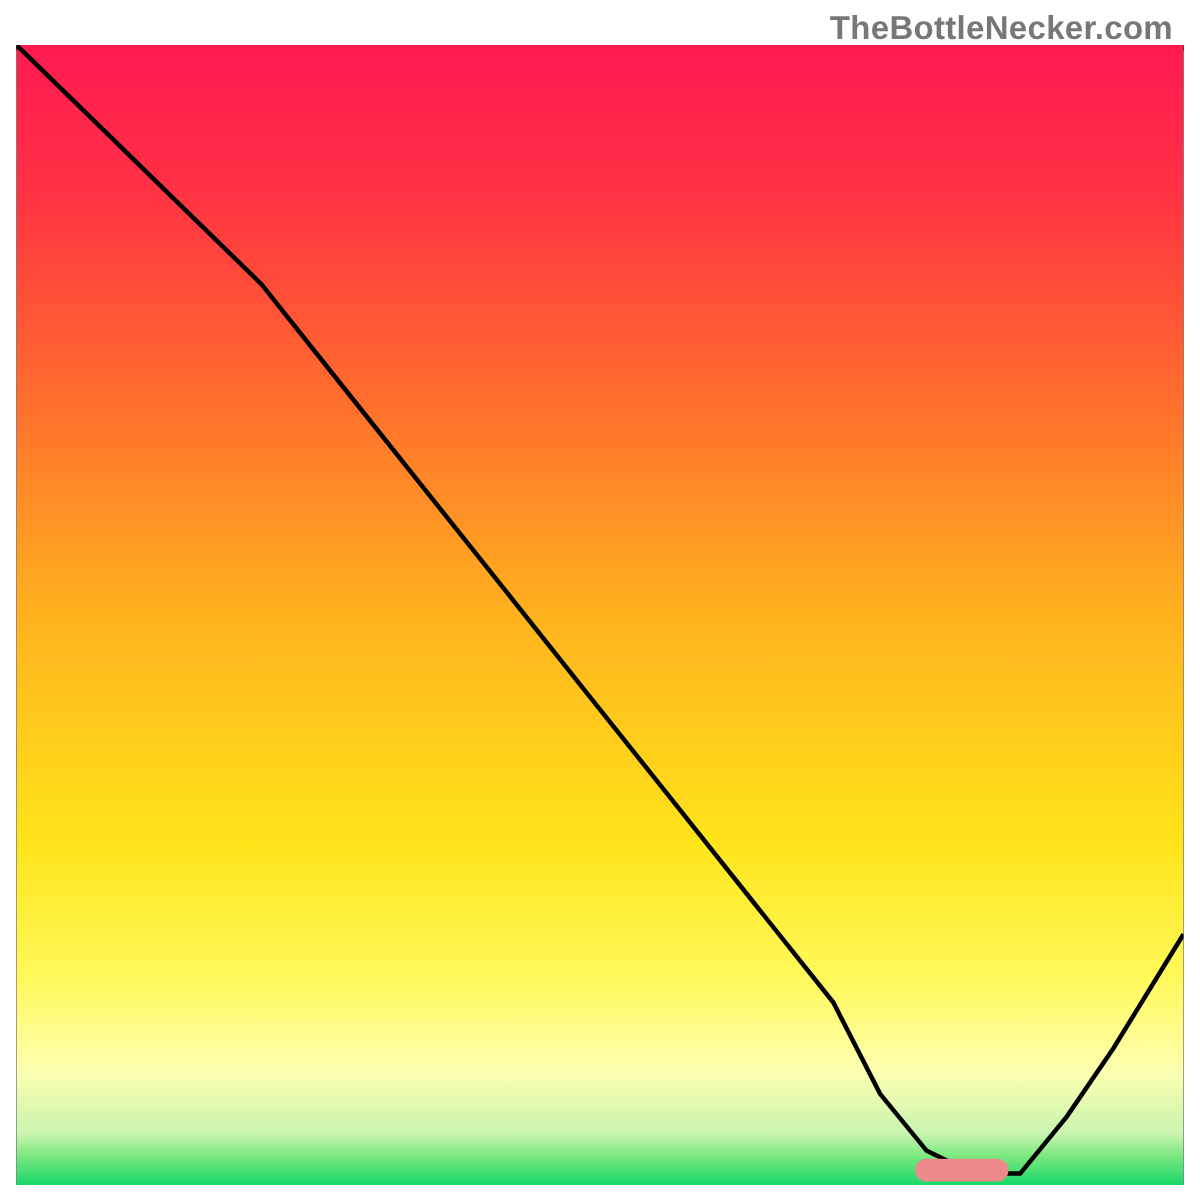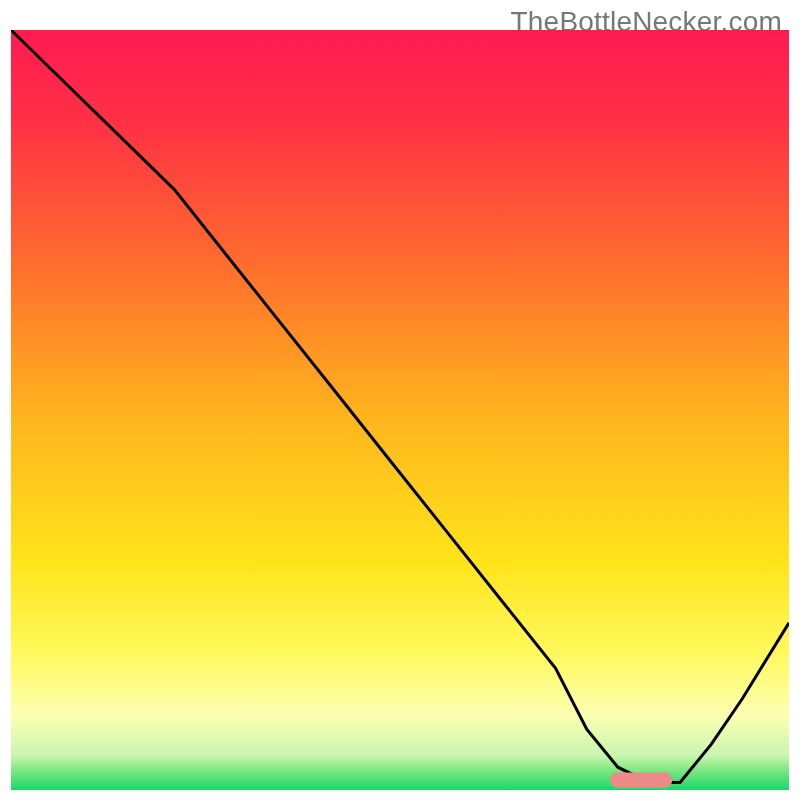--- a/index.html
+++ b/index.html
@@ -7,22 +7,22 @@
     padding: 0;
     width: 800px;
     height: 800px;
     background: #fff;
     font-family: Arial, Helvetica, sans-serif;
   }
   .watermark {
     position: absolute;
     top: 6px;
     right: 18px;
-    font-size: 28px;
-    font-weight: normal;
+    font-size: 22px;
+    font-weight: bold;
     color: #777;
     letter-spacing: 0.2px;
     user-select: none;
   }
   .plot-frame {
     position: absolute;
     left: 11px;
     top: 30px;
     width: 778px;
     height: 760px;

